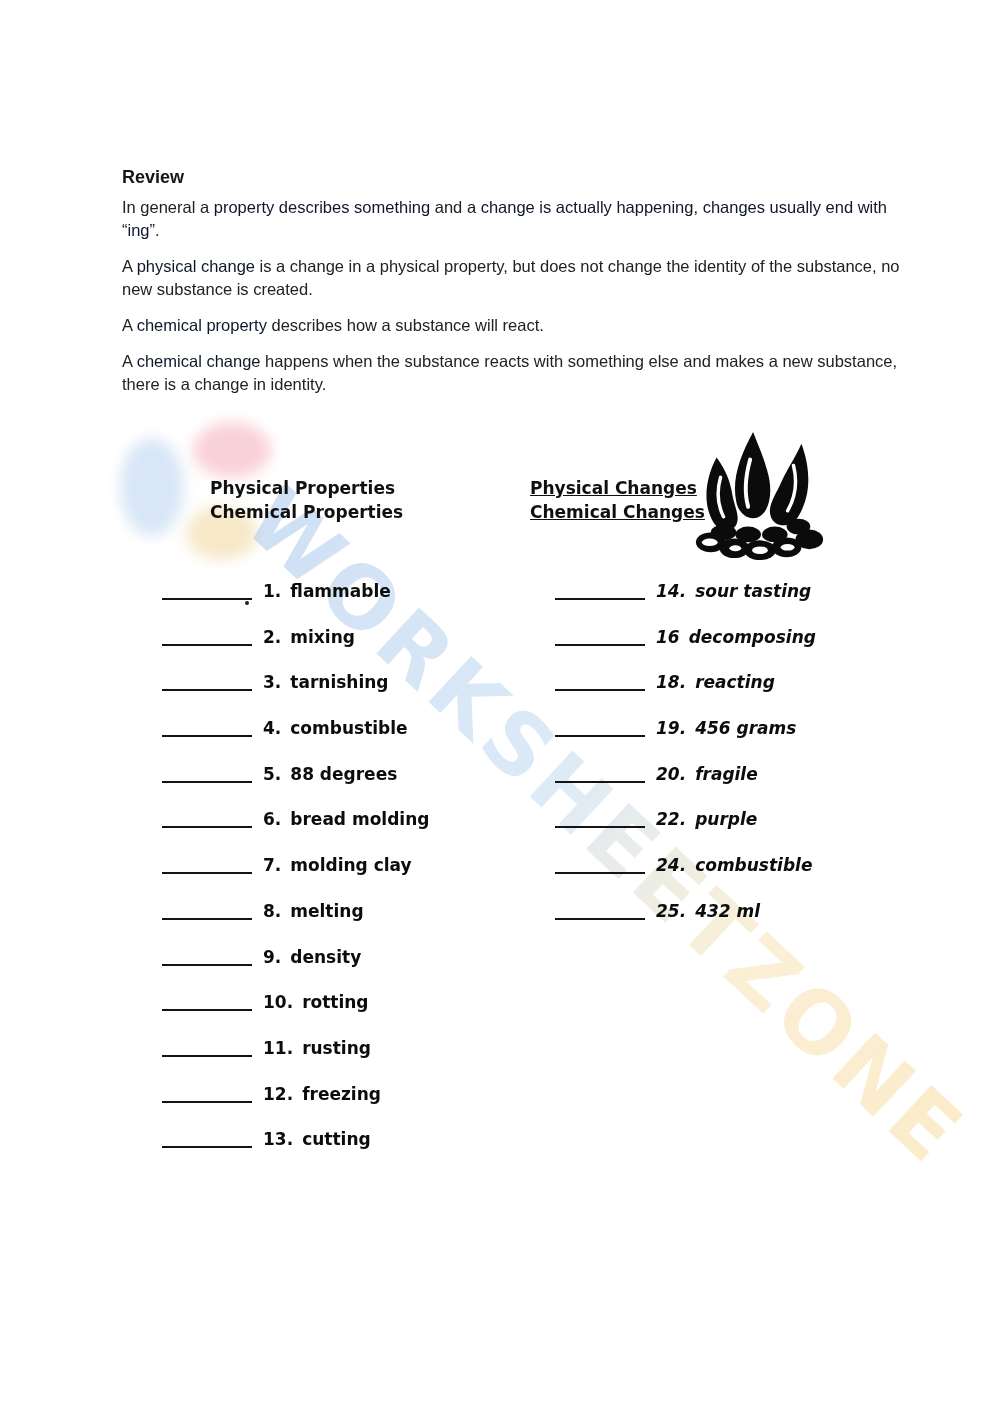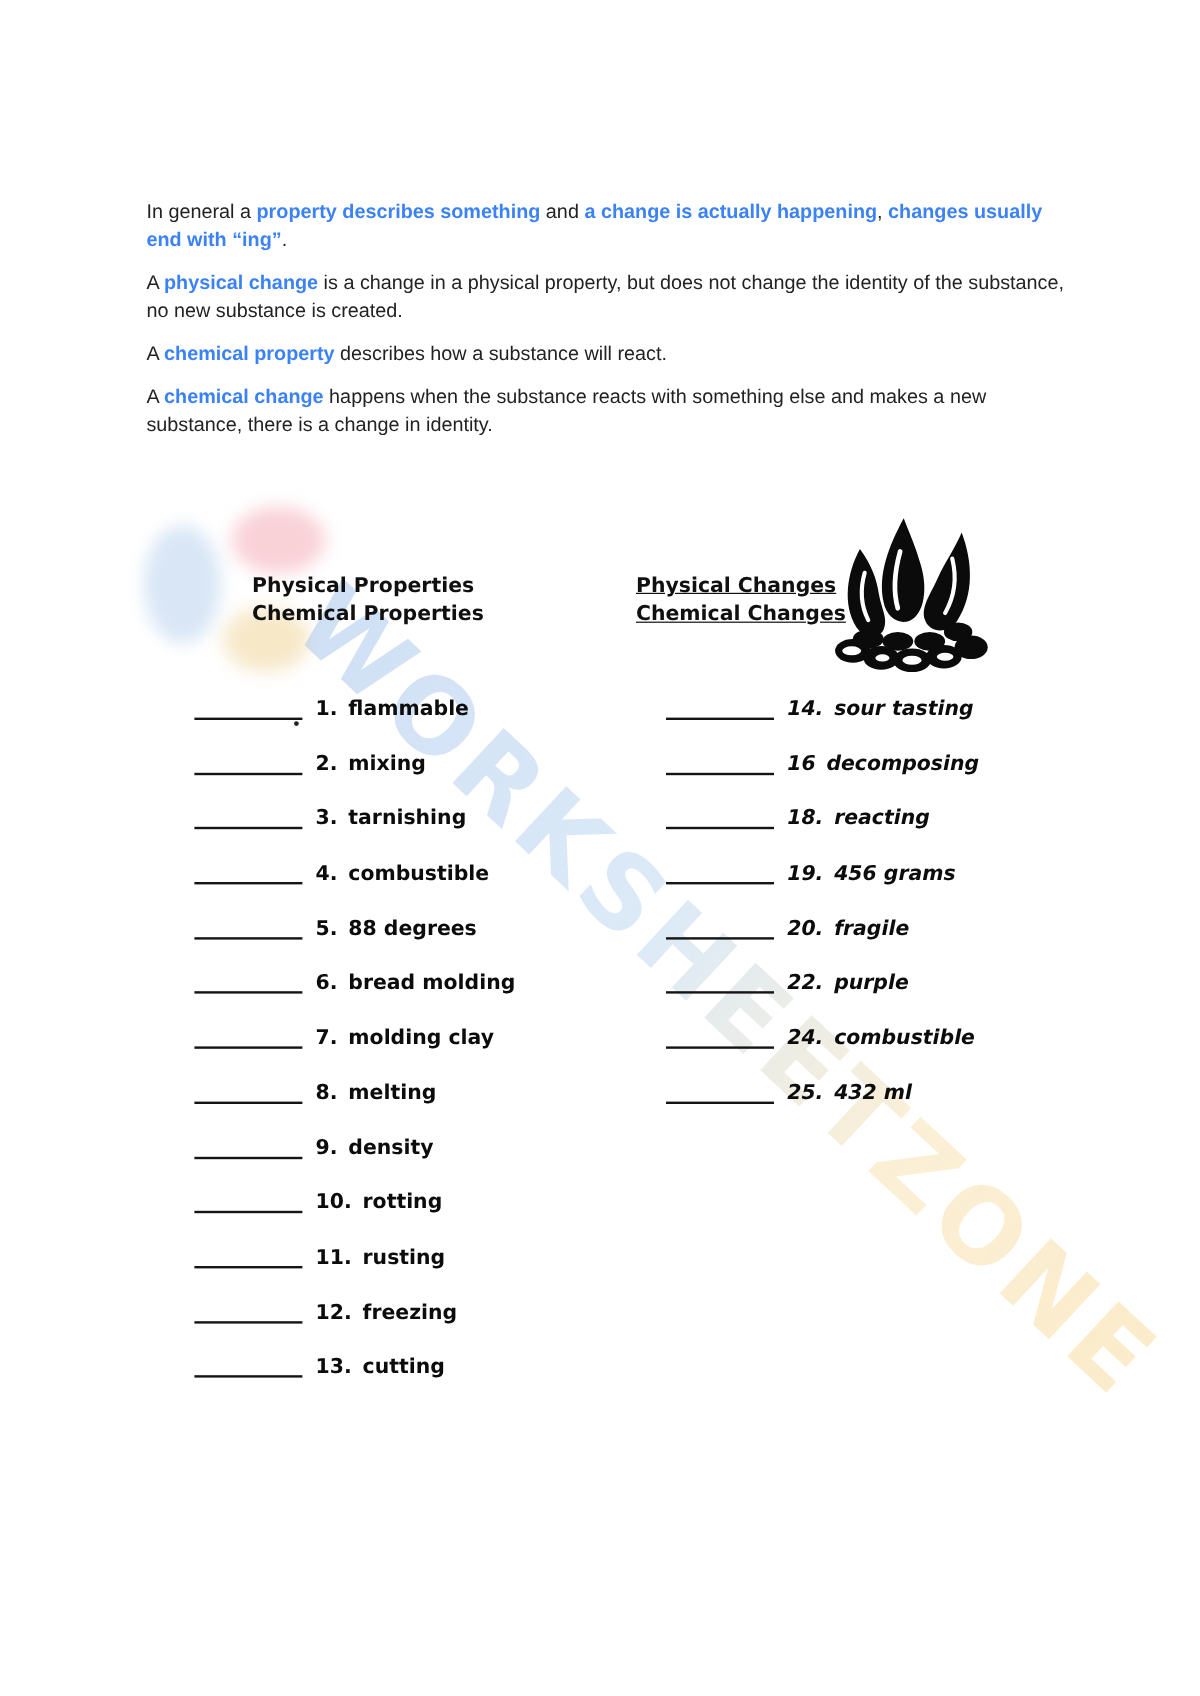--- a/index.html
+++ b/index.html
@@ -4,21 +4,21 @@
 <style>
   html,body{margin:0;padding:0;background:#e8e8e8;}
   .page{
     position:relative;width:1000px;height:1413px;background:#ffffff;
     overflow:hidden;font-family:"Liberation Sans",sans-serif;color:#1c1c1c;
   }
   
   .review{position:absolute;left:122px;top:166px;width:778px;}
   .review-heading{font-size:18px;font-weight:bold;line-height:22px;margin-bottom:8px;color:#161616;}
   .rp{margin:0 0 13px 0;font-size:16.5px;line-height:23px;color:#222;}
-  .rp .b{font-weight:bold;color:#3b82f6;}
+  .rp .b{font-weight:normal;color:#0f172a;}
   
   .blob{position:absolute;border-radius:50%;filter:blur(7px);}
   .blob-pink{left:193px;top:422px;width:78px;height:56px;background:rgba(244,166,178,0.50);}
   .blob-blue{left:120px;top:438px;width:64px;height:98px;background:rgba(168,200,236,0.45);}
   .blob-yellow{left:186px;top:506px;width:72px;height:54px;background:rgba(240,210,146,0.50);}
   
   .watermark{
     position:absolute;left:295px;top:468px;white-space:nowrap;
     font-family:"DejaVu Sans",sans-serif;font-weight:bold;font-size:86px;letter-spacing:5px;
     transform:rotate(43deg);transform-origin:0 0;
@@ -51,20 +51,21 @@
 
 <div class="page">
 
   <div class="blob blob-pink"></div>
   <div class="blob blob-blue"></div>
   <div class="blob blob-yellow"></div>
 
   <div class="watermark">WORKSHEETZONE</div>
 
   <div class="review">
+    <div class="review-heading">Review</div>
     <div id="paragraphs">
         <p class="rp"><span>In general a </span><span class="b">property describes something</span><span> and </span><span class="b">a change is actually happening</span><span>, </span><span class="b">changes usually end with “ing”</span><span>.</span></p>
         <p class="rp"><span>A </span><span class="b">physical change</span><span> is a change in a physical property, but does not change the identity of the substance, no new substance is created.</span></p>
         <p class="rp"><span>A </span><span class="b">chemical property</span><span> describes how a substance will react.</span></p>
         <p class="rp"><span>A </span><span class="b">chemical change</span><span> happens when the substance reacts with something else and makes a new substance, there is a change in identity.</span></p>
       </div>
   </div>
 
   <div class="hdr hdr-left">
     <div>Physical Properties</div>

